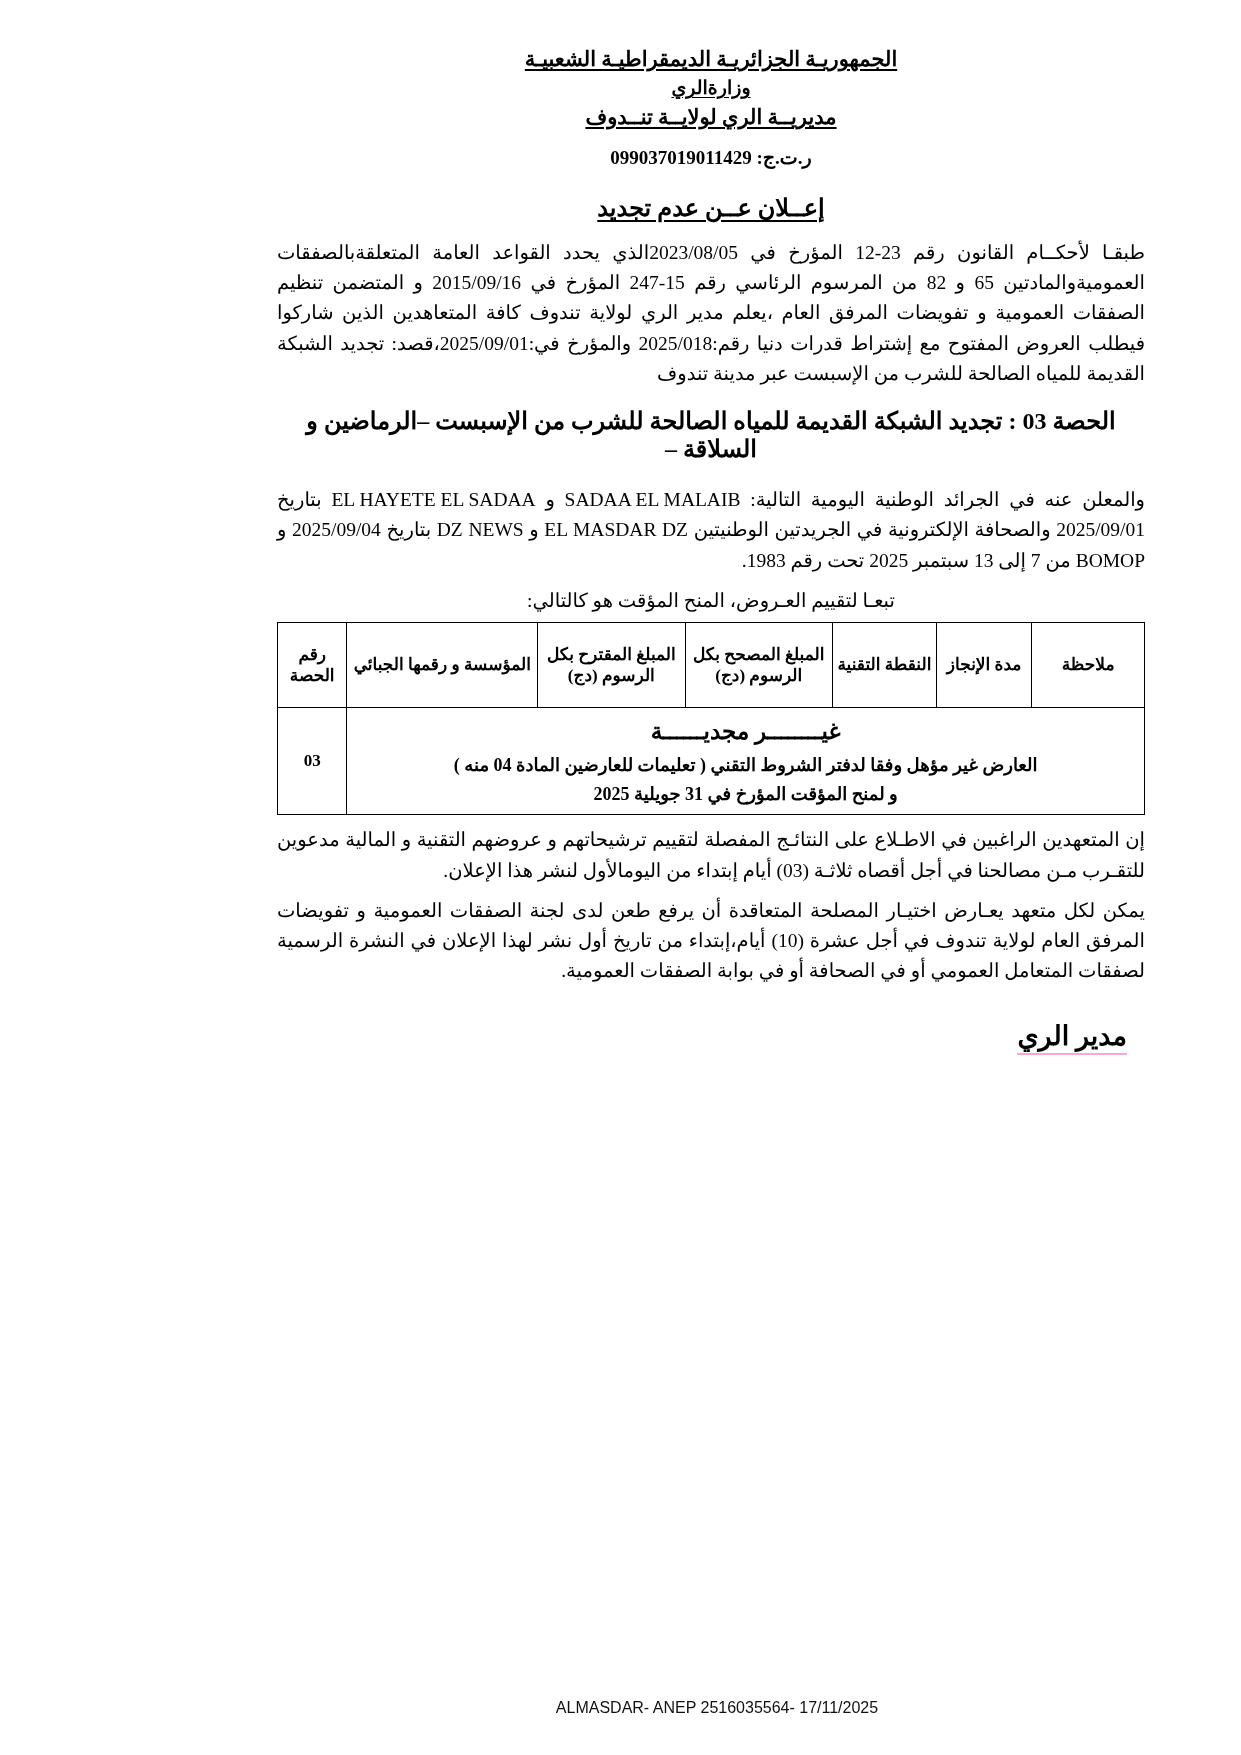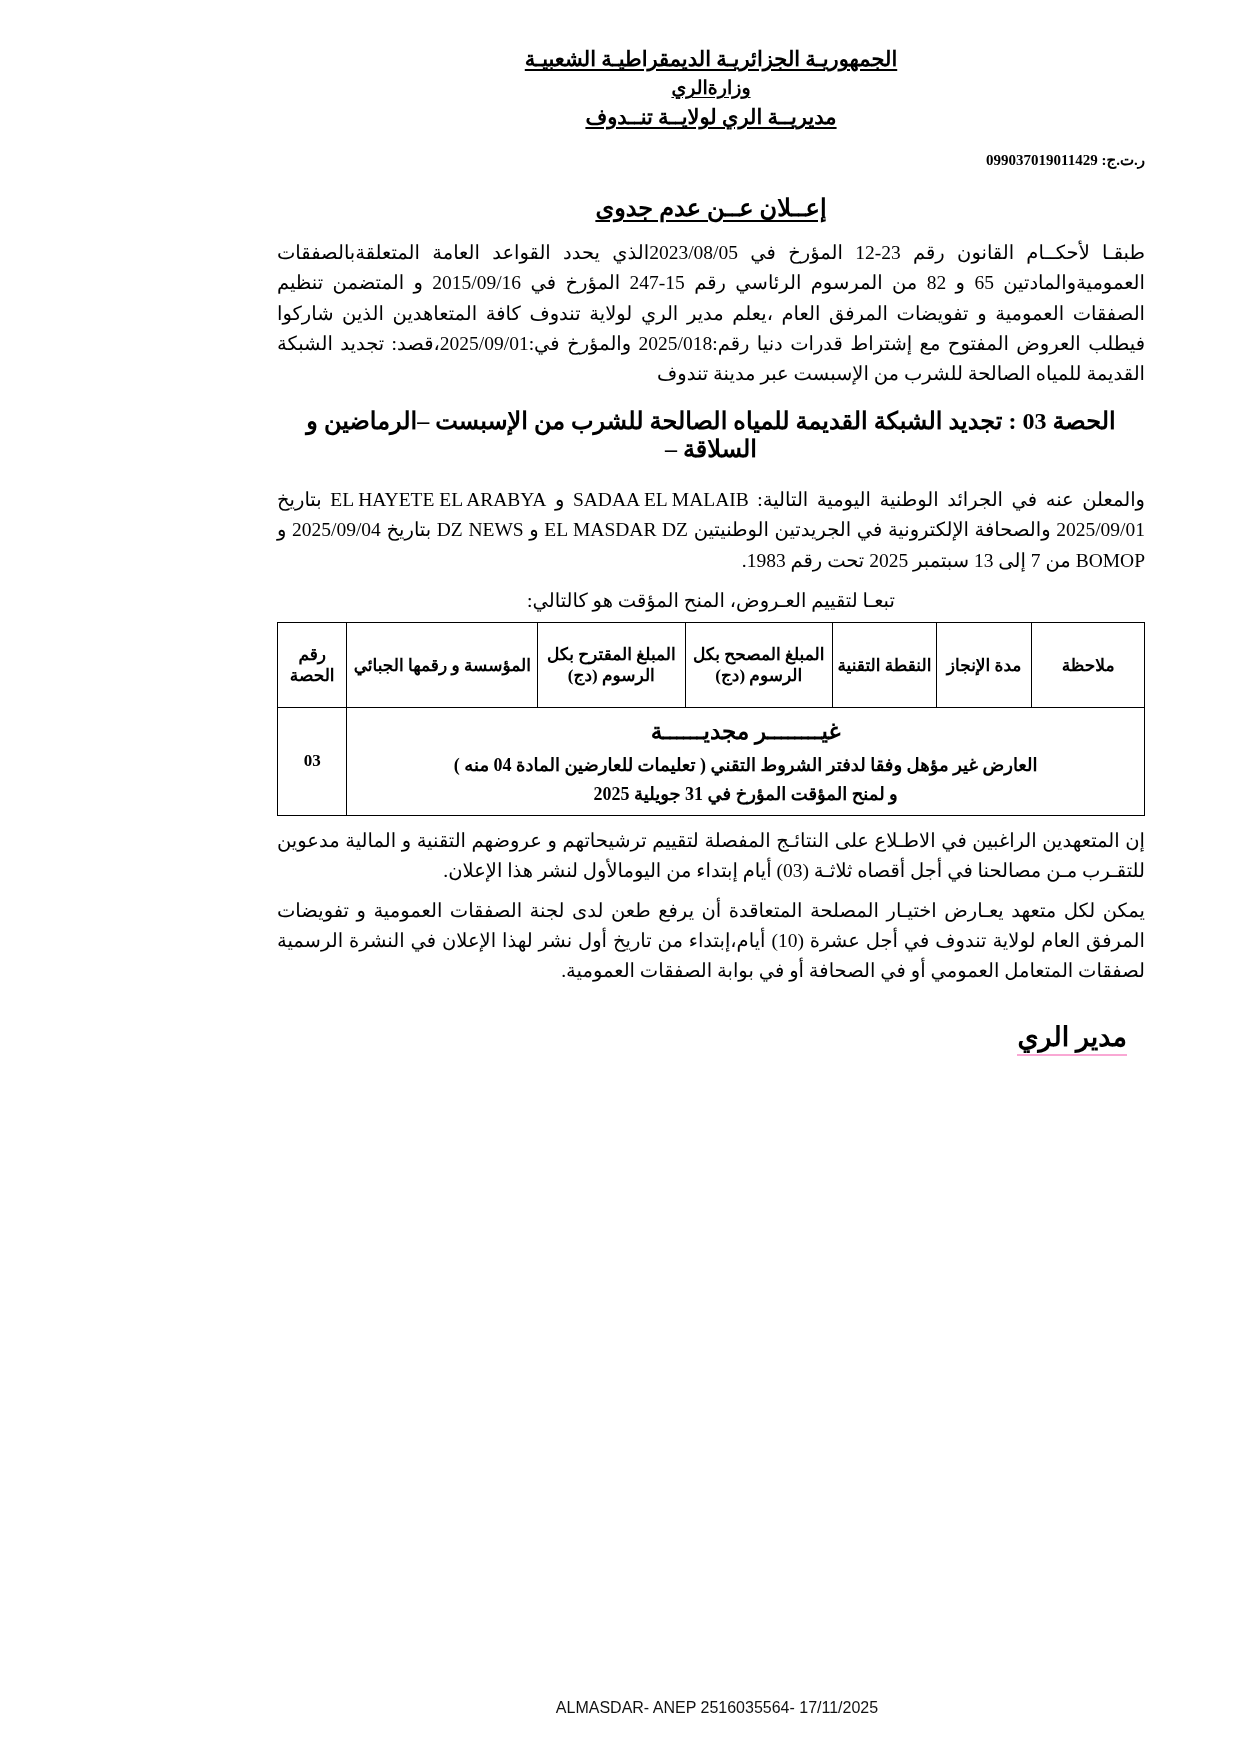--- a/index.html
+++ b/index.html
@@ -34,23 +34,22 @@
   }
   .hdr-line.u {
     text-decoration: underline;
     text-underline-offset: 3px;
   }
   .hdr-line.small {
     font-size: 19px;
   }
   .hdr-nif {
     font-weight: bold;
-    font-size: 15px;
-    margin-top: 18px;
-    text-align: right;
+    font-size: 19px;
+    margin-top: 12px;
   }
 
   .title {
     text-align: center;
     font-weight: bold;
     font-size: 24px;
     text-decoration: underline;
     text-underline-offset: 4px;
     margin-top: 22px;
     margin-bottom: 16px;
@@ -154,30 +153,30 @@
 
 <div class="page">
 
   <div class="header">
     <div class="hdr-line u">الجمهوريـة الجزائريـة الديمقراطيـة الشعبيـة</div>
     <div class="hdr-line u small">وزارةالري</div>
     <div class="hdr-line u">مديريــة الري لولايــة تنــدوف</div>
     <div class="hdr-nif">ر.ت.ج: 099037019011429</div>
   </div>
 
-  <div class="title">إعــلان عــن عدم جدوى</div>
+  <div class="title">إعــلان عــن عدم تجديد</div>
 
   <p class="body">
     <span>طبقـا لأحكــام القانون رقم 23-12 المؤرخ في 2023/08/05الذي يحدد القواعد العامة المتعلقةبالصفقات العموميةوالمادتين 65 و 82 من المرسوم الرئاسي رقم 15-247 المؤرخ في 2015/09/16 و المتضمن تنظيم الصفقات العمومية و تفويضات المرفق العام ،يعلم مدير الري لولاية تندوف كافة المتعاهدين الذين شاركوا فيطلب العروض المفتوح مع إشتراط قدرات دنيا رقم:2025/018 والمؤرخ في:2025/09/01،قصد: </span><span class="b">تجديد الشبكة القديمة للمياه الصالحة للشرب من الإسبست عبر مدينة تندوف</span>
   </p>
 
   <div class="lot-line">الحصة 03 : تجديد الشبكة القديمة للمياه الصالحة للشرب من الإسبست –الرماضين و السلاقة –</div>
 
   <p class="body">
-    <span>والمعلن عنه في الجرائد الوطنية اليومية التالية: </span><span class="ltr">SADAA EL MALAIB</span><span> و </span><span class="ltr">EL HAYETE EL ARABYA</span>
+    <span>والمعلن عنه في الجرائد الوطنية اليومية التالية: </span><span class="ltr">SADAA EL MALAIB</span><span> و </span><span class="ltr">EL HAYETE EL SADAA</span>
     <span>بتاريخ 2025/09/01 والصحافة الإلكترونية في الجريدتين الوطنيتين EL MASDAR DZ و DZ NEWS بتاريخ</span>
     <span>2025/09/04 و BOMOP من 7 إلى 13 سبتمبر 2025 تحت رقم 1983.</span>
   </p>
 
   <p class="body" style="text-align:center;margin-bottom:4px;">تبعـا لتقييم العـروض، المنح المؤقت هو كالتالي:</p>
 
   <table class="results">
     <colgroup>
       <col class="col-note">
       <col class="col-delay">

